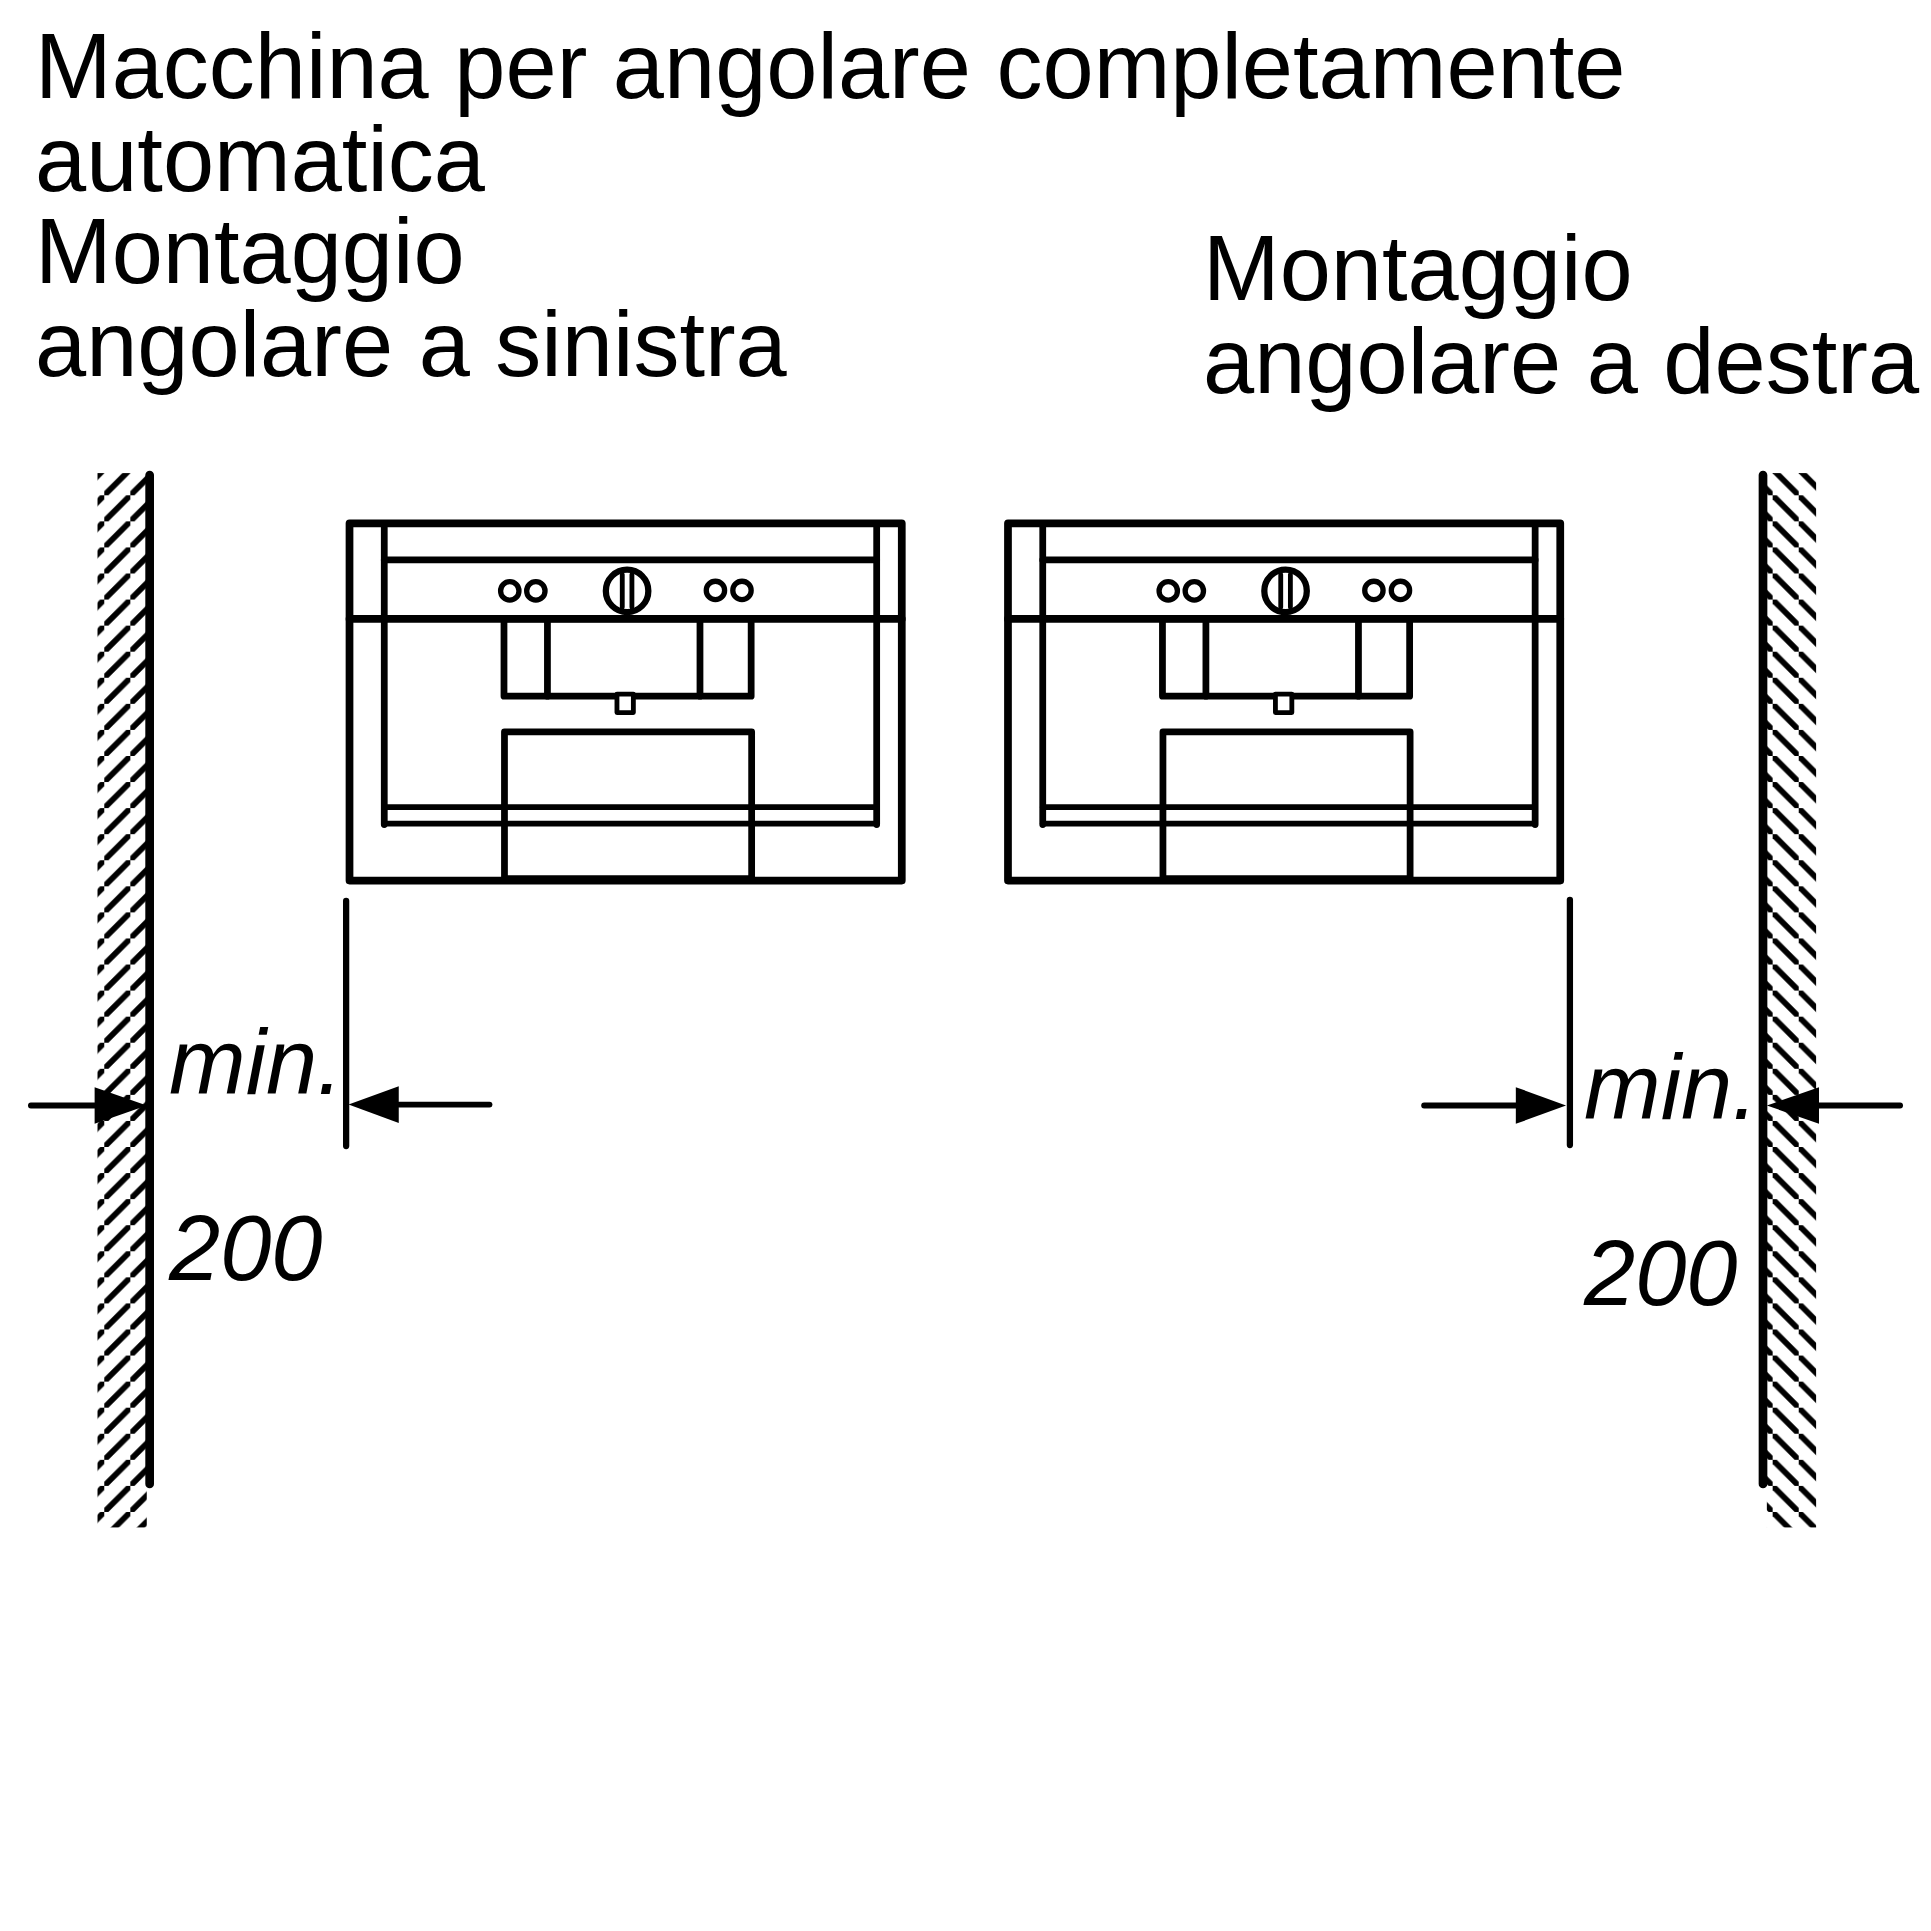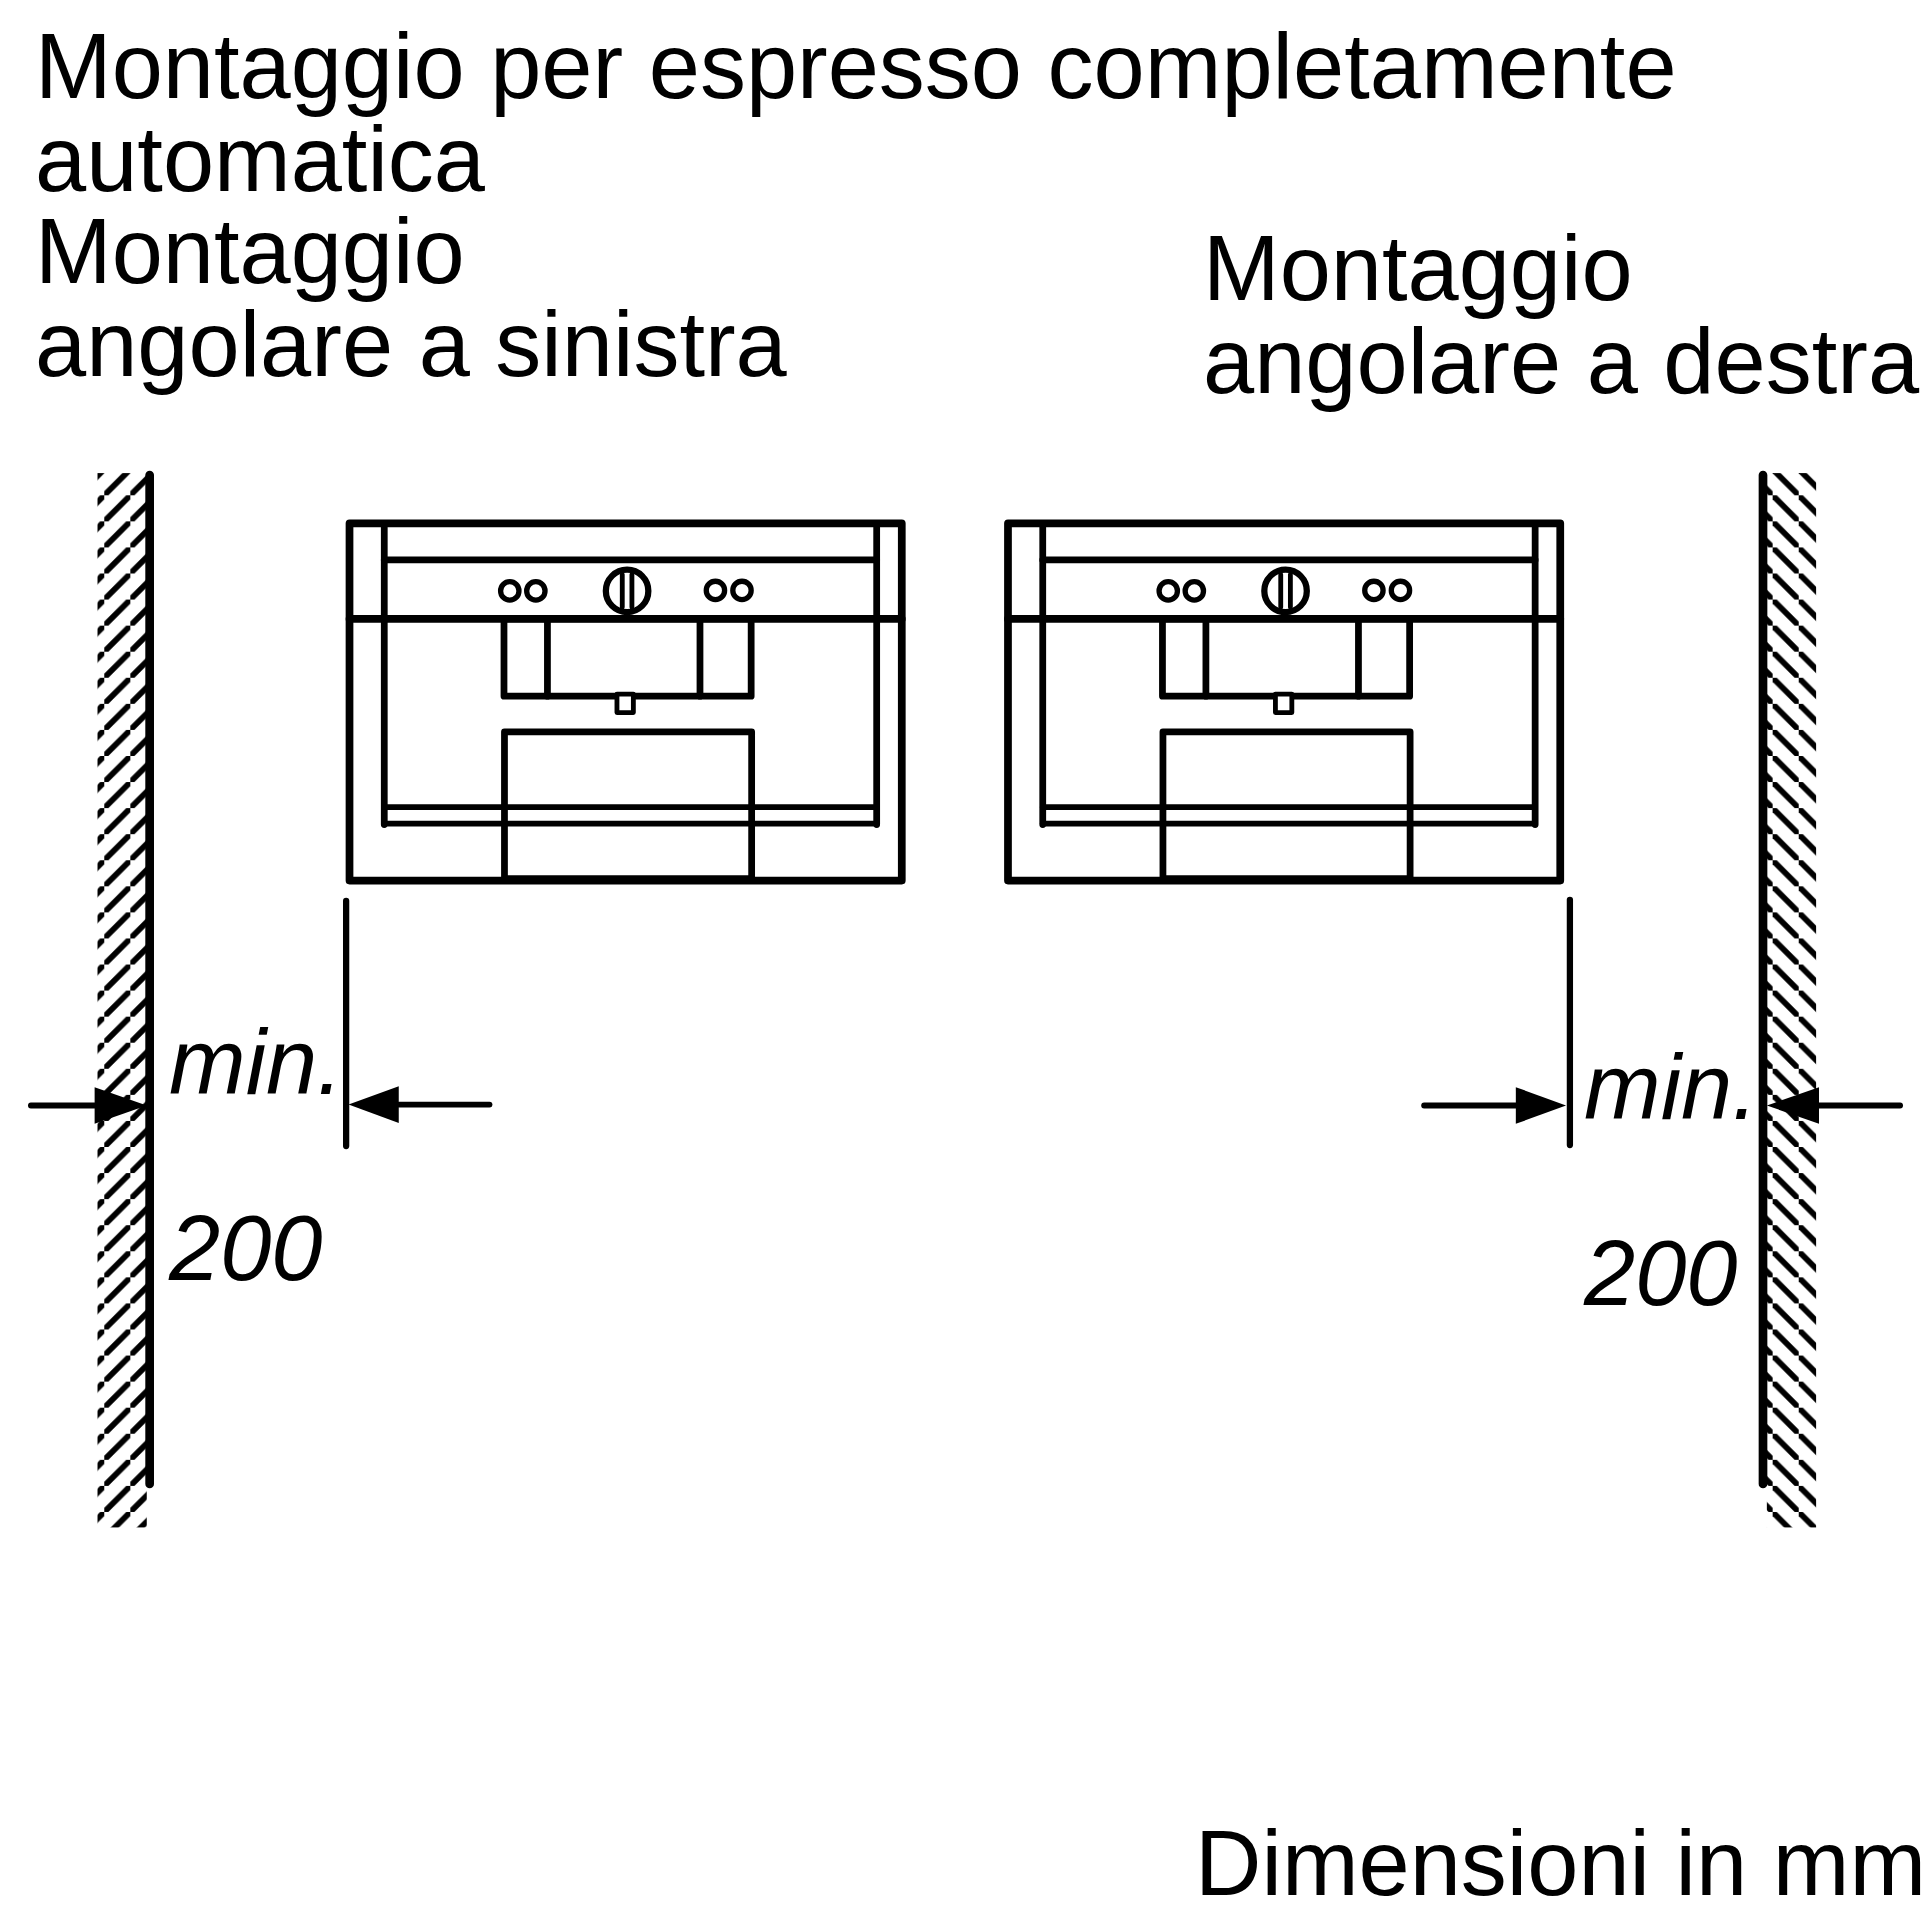--- a/index.html
+++ b/index.html
@@ -96,35 +96,34 @@
 
     <g stroke="#000" stroke-width="6" stroke-linecap="round" fill="#000">
       <path d="M1626 932 V1186" stroke-width="6.5" fill="none"></path>
       <path d="M1475 1145 H1570" fill="none"></path>
       <polygon points="1622,1145 1570,1126 1570,1164" stroke="none"></polygon>
       <path d="M1884 1145 H1968" fill="none"></path>
       <polygon points="1830,1145 1884,1126 1884,1164" stroke="none"></polygon>
     </g>
   </svg>
 
-  <div class="txt" style="left:35px;top:20px;">Montaggio per espresso completamente
+  <div class="txt" style="left:35px;top:20px;">Macchina per angolare completamente
 automatica</div>
 
   <div class="txt" style="left:35px;top:205px;">Montaggio
 angolare a sinistra</div>
 
   <div class="txt" style="left:1203px;top:222px;">Montaggio
 angolare a destra</div>
 
   <div class="txt" style="left:169px;top:923px;">
     <span>min.</span>
     <span>200</span>
   </div>
 
   <div class="txt" style="left:1584px;top:948px;">
     <span>min.</span>
     <span>200</span>
   </div>
 
-  <div class="txt" style="left:1195px;top:1817px;">Dimensioni in mm</div>
 
 </div>
 
 
 </body></html>

